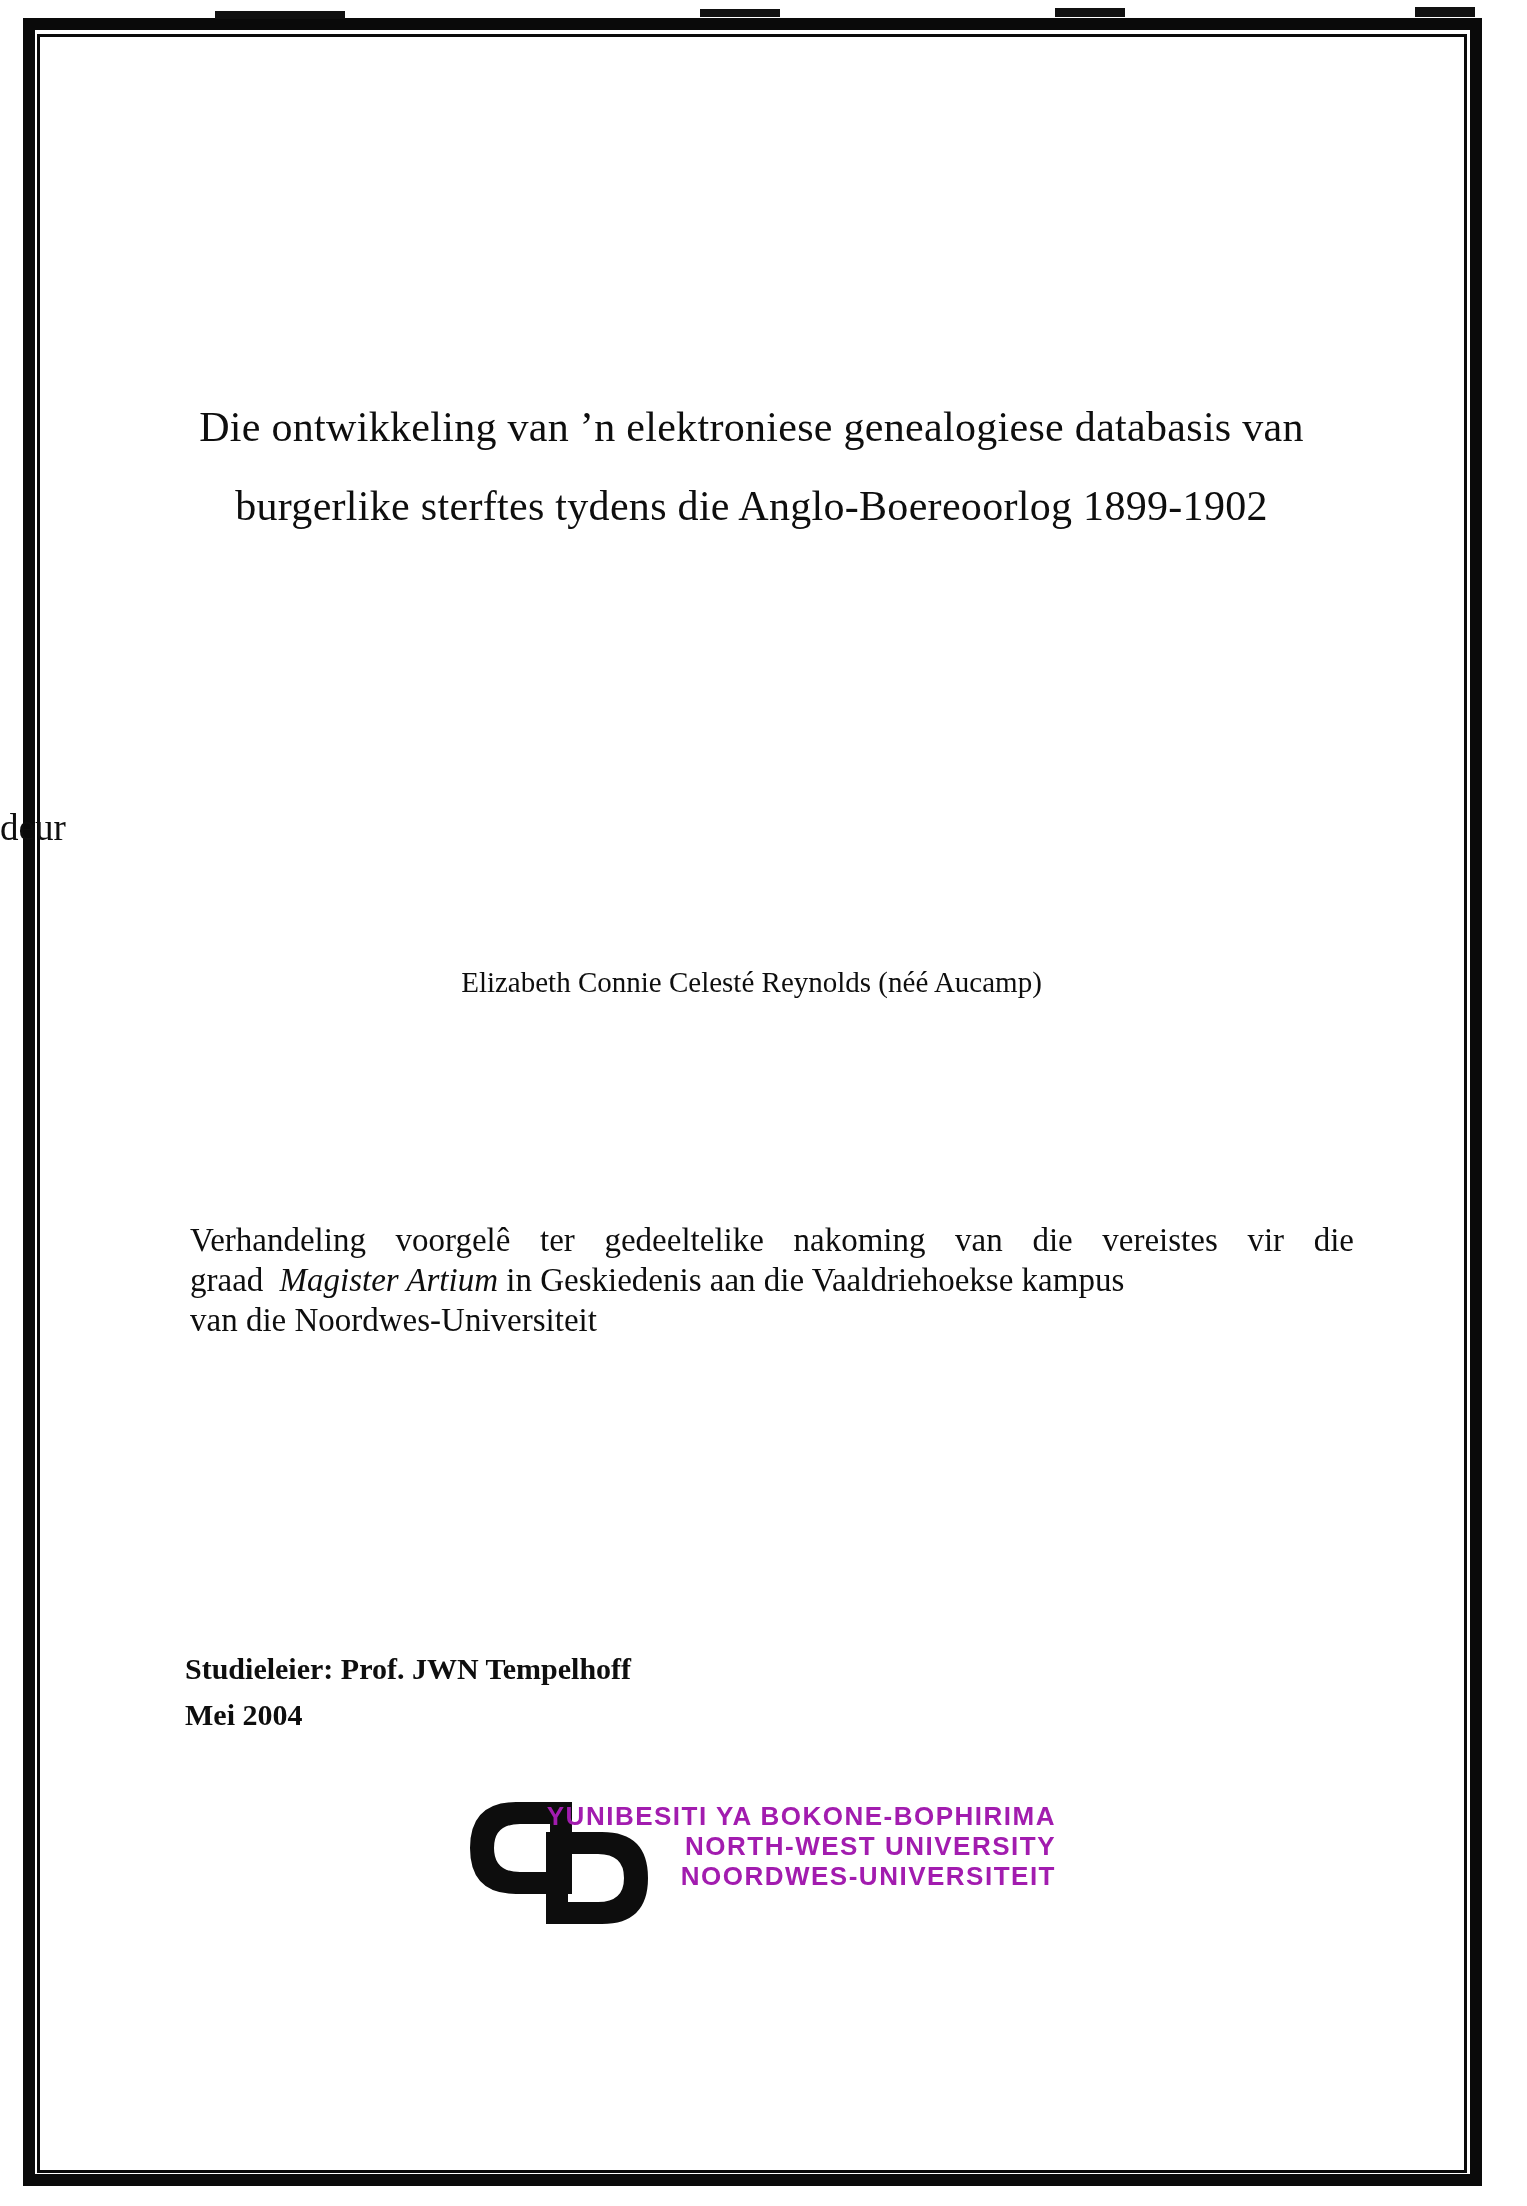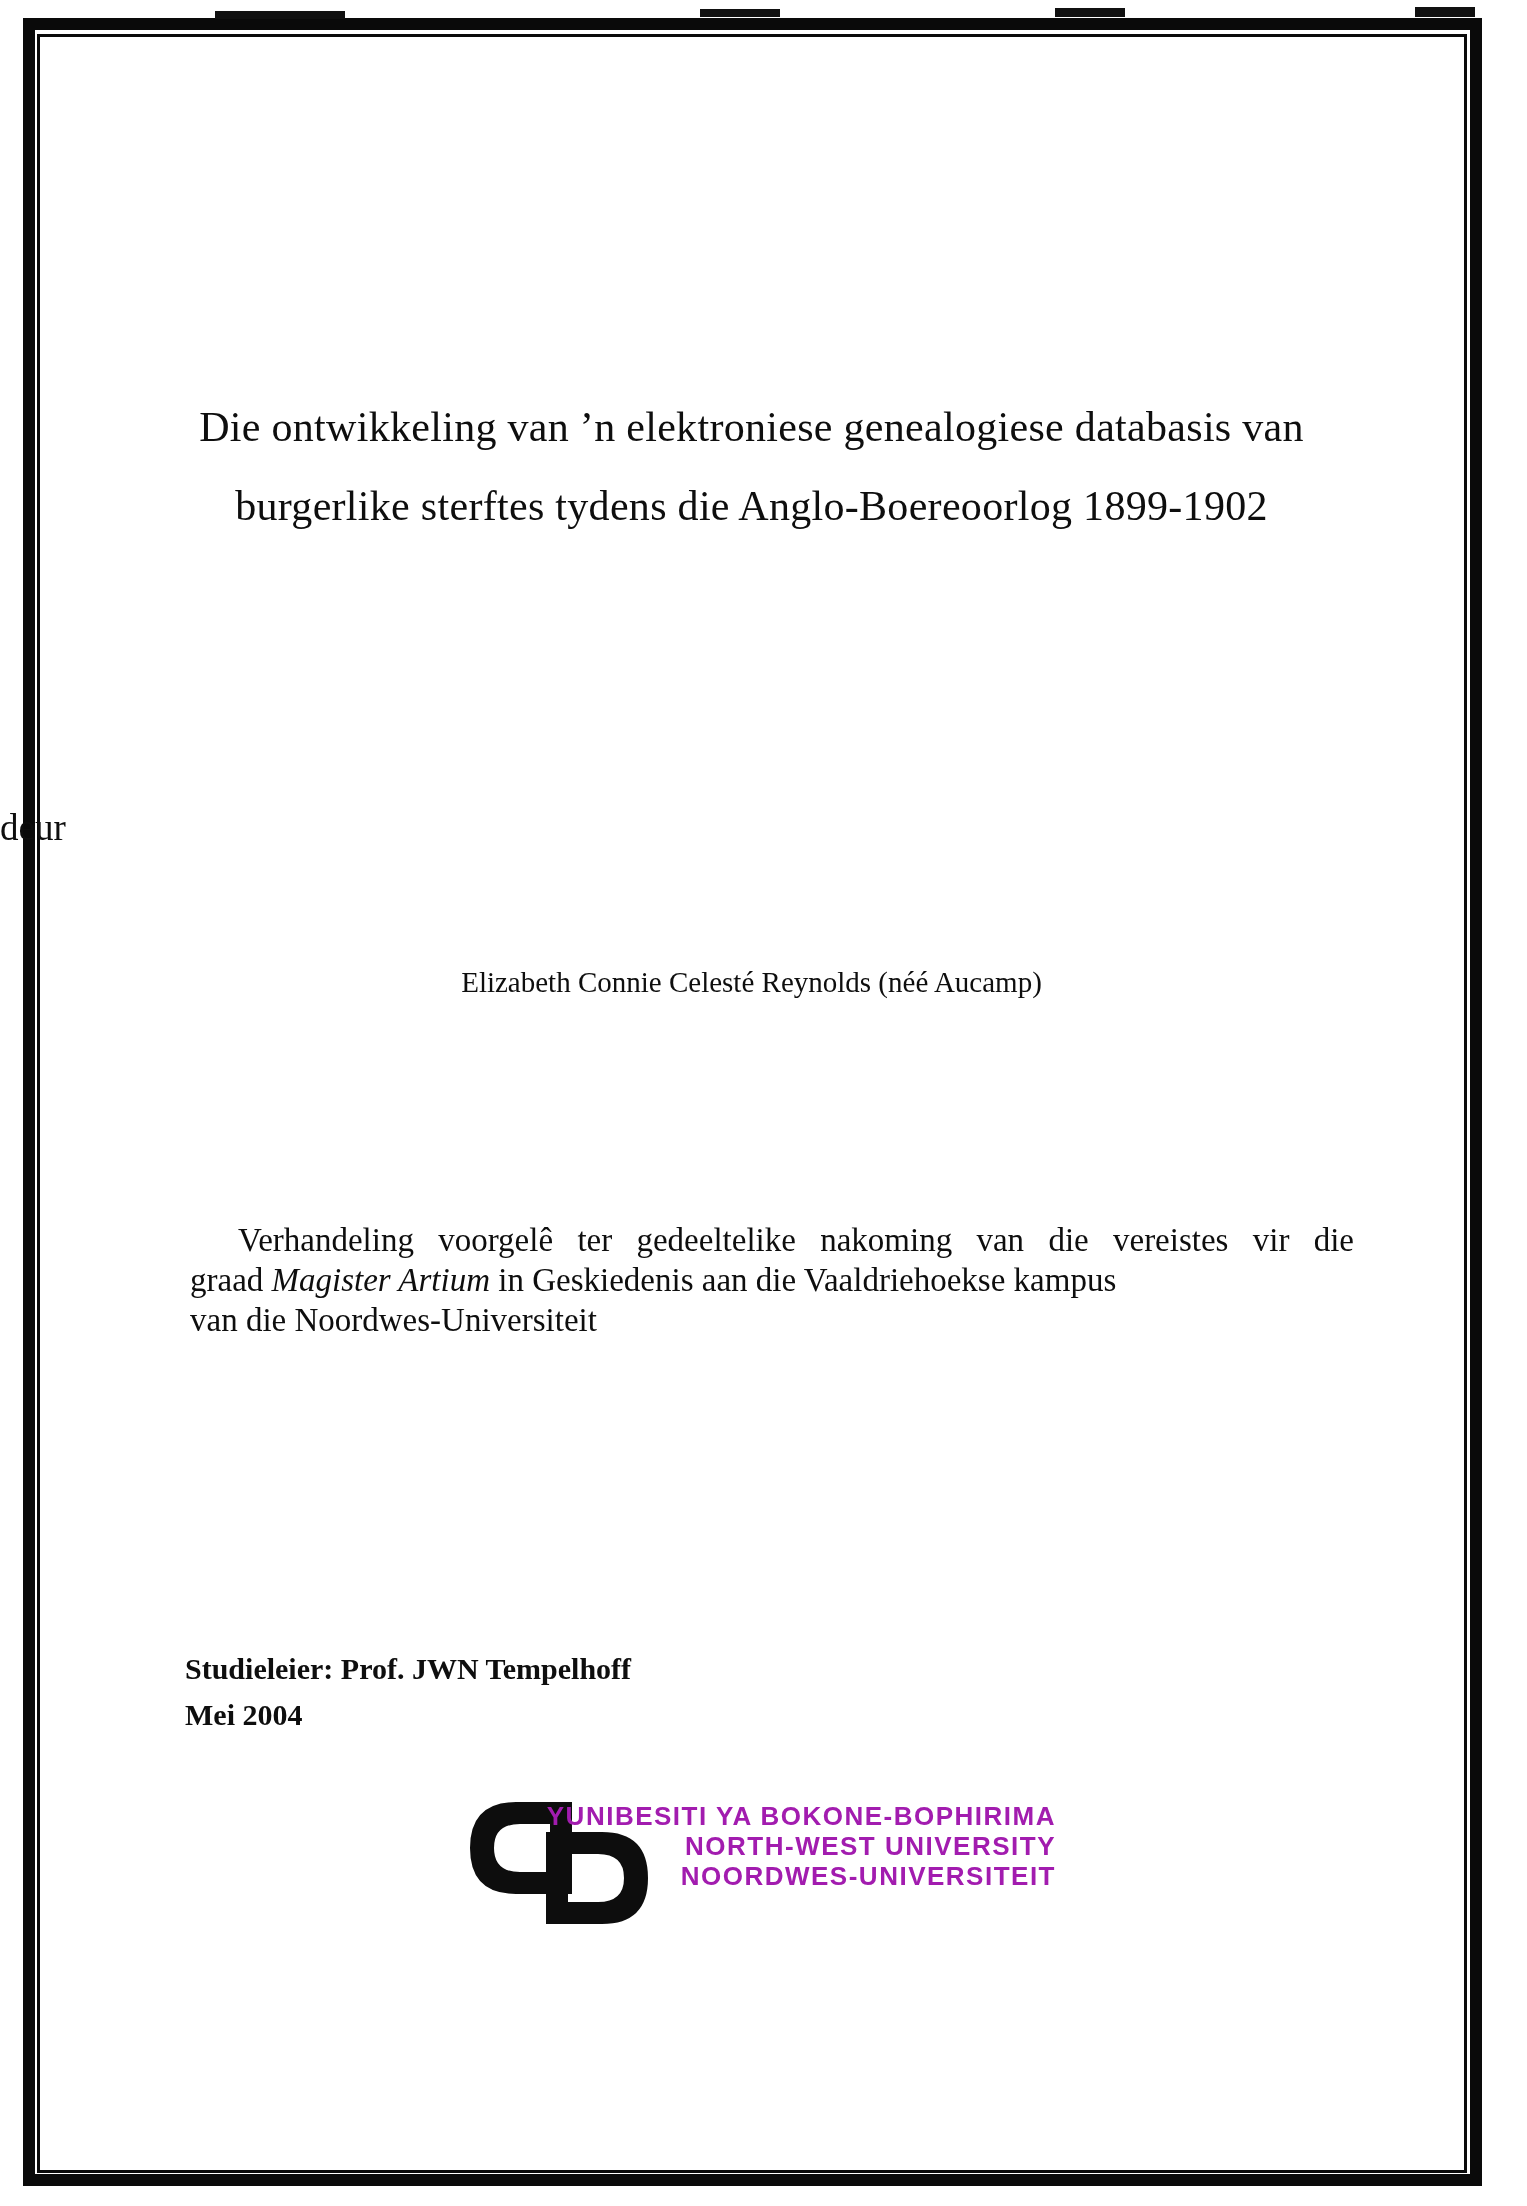--- a/index.html
+++ b/index.html
@@ -62,21 +62,20 @@
     position: absolute;
     left: 190px;
     width: 1164px;
     top: 1220px;
     font-size: 33px;
     line-height: 40px;
   }
   .statement .just {
     text-align: justify;
     text-align-last: justify;
-    margin-left: 48px;
   }
   .supervisor {
     position: absolute;
     left: 185px;
     top: 1646px;
     font-size: 30px;
     line-height: 46px;
     font-weight: bold;
   }
   .logo-mark {
@@ -93,21 +92,21 @@
     width: 516px;
     text-align: right;
     font-family: "Liberation Sans", sans-serif;
     font-weight: 700;
     font-size: 26px;
     line-height: 30px;
     letter-spacing: 1.5px;
     color: #a21caf;
     white-space: nowrap;
   }
-  i { font-style: italic; }
+  i { font-style: italic; margin-left: 8px; }
 </style>
 </head>
 <body>
 
 <div class="sheet">
 
   <div class="frame-outer"></div>
   <div class="frame-inner"></div>
 
   <div class="scan-mark m1"></div>

